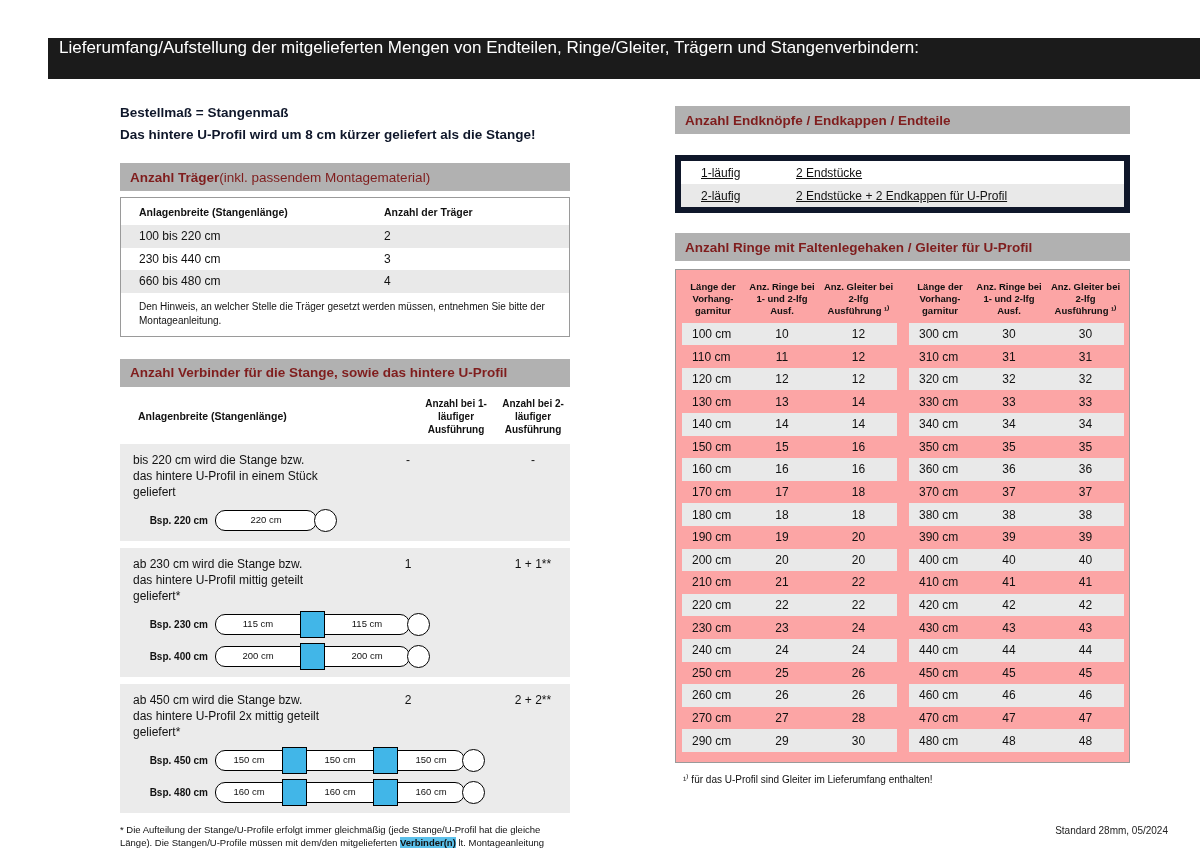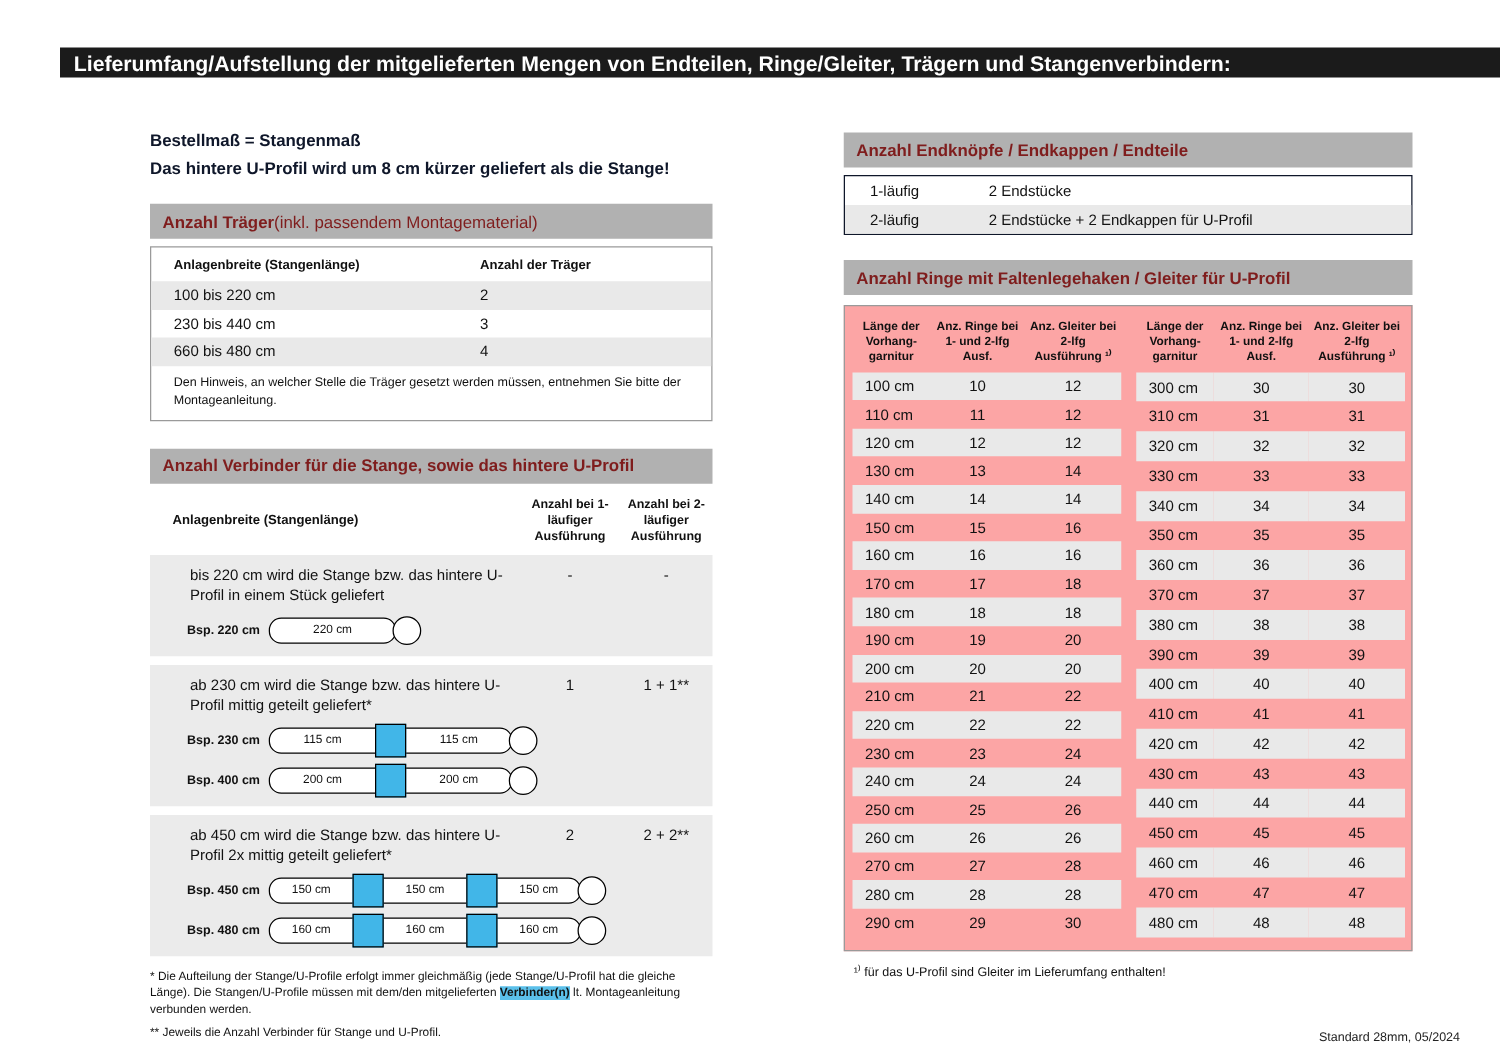--- a/index.html
+++ b/index.html
@@ -1,22 +1,22 @@
 <!DOCTYPE html>
 <html lang="de"><head>
 <meta charset="utf-8">
 <style>
   * { margin:0; padding:0; box-sizing:border-box; }
   html,body { background:#fff; }
   body { font-family:"Liberation Sans", sans-serif; color:#111; }
   .page { position:relative; width:1200px; height:849px; background:#fff; overflow:hidden; }
 
-  .titlebar { position:absolute; left:48px; right:0; top:38px; height:24px; background:#1b1b1b;
-              color:#fff; display:flex; align-items:flex-end; padding-left:11px;
-              font-size:17px; font-weight:bold; }
+  .titlebar { position:absolute; left:48px; right:0; top:38px; height:41px; background:#1b1b1b;
+              color:#fff; display:flex; align-items:flex-start; padding-left:11px;
+              font-size:17px; font-weight:normal; }
 
   .col-left  { position:absolute; left:120px; top:102px; width:450px; }
   .col-right { position:absolute; left:675px; top:106px; width:455px; }
 
   .notice { color:#0f172a; font-weight:bold; font-size:13.5px; line-height:22px; margin-bottom:17px; }
 
   .bar { background:#b1b1b1; height:28px; display:flex; align-items:center; padding-left:10px;
          font-size:13.5px; color:#7f1d1d; white-space:nowrap; }
   .bar .bold { font-weight:bold; }
 
@@ -28,39 +28,39 @@
   .t-rows .t-row:nth-child(odd) { background:#e9e9e9; }
   .note { font-size:10px; line-height:1.4; padding:7px 18px 2px 18px; }
 
   
   .v-gap { margin-top:22px; }
   .v-head { display:grid; grid-template-columns:1fr 80px 74px; align-items:center;
             padding:10px 0 8px 18px; }
   .v-head .v-left { font-size:10.5px; font-weight:bold; }
   .v-c { font-size:10px; font-weight:bold; text-align:center; line-height:1.3; }
   .v-section { background:#ebebeb; padding:8px 0 9px 0; margin-bottom:7px; }
-  .v-row { display:grid; grid-template-columns:1fr 80px 74px; padding-left:32px; }
+  .v-row { display:grid; grid-template-columns:1fr 80px 74px; padding-left:13px;gap:48px; }
   .v-desc { font-size:12px; line-height:16px; max-width:288px; }
   .v-val { font-size:12px; text-align:center; padding-top:1px; }
   .example { display:flex; align-items:center; margin-top:9px; padding-left:0; }
   .ex-label { width:88px; text-align:right; font-size:10px; font-weight:bold; margin-right:7px; flex-shrink:0; }
   .rod { display:flex; align-items:center; }
   .rod-body { display:flex; align-items:center; height:21px; border:1.5px solid #000;
               border-radius:10px; background:#fff; }
   .seg { font-size:9.5px; text-align:center; line-height:1; }
   .seg.w1 { width:100px; } .seg.w2 { width:84px; } .seg.w3 { width:66px; }
   .connector { width:25px; height:27px; background:#41b6e8; border:1.5px solid #000; flex-shrink:0; z-index:1; }
   .knob { width:23px; height:23px; border:1.5px solid #000; border-radius:50%; background:#fff; margin-left:-3px; }
 
   .fn { font-size:9.5px; line-height:1.4; margin-top:6px; }
   .fn1 { margin-top:10px; }
   .hl { background:#5bc0ea;font-weight:bold; }
 
   
-  .end-table { border:1px solid #0f172a; margin-top:6px; }
+  .end-table { border:6px solid #0f172a; margin-top:21px;text-decoration:underline; }
   .e-row { display:grid; grid-template-columns:95px 1fr; align-items:center; height:23px;
            padding-left:20px; font-size:12px; }
   .end-table .e-row:nth-child(even) { background:#e9e9e9; }
 
   
   .ring-gap { margin-top:20px; }
   .ring-box { border:1px solid #9a9a9a; margin-top:8px; padding:8px 6px 10px 6px;
               display:flex; gap:12px; background:#fca5a5; }
   table.ring-t { border-collapse:collapse; width:215px; table-layout:fixed; }
   table.ring-t th { font-size:9.5px; font-weight:bold; text-align:center; line-height:1.25;
@@ -333,25 +333,20 @@
             <td>26</td>
           </tr>
             <tr>
             <td>260 cm</td>
             <td>26</td>
             <td>26</td>
           </tr>
             <tr>
             <td>270 cm</td>
             <td>27</td>
-            <td>28</td>
-          </tr>
-            <tr>
-            <td>280 cm</td>
-            <td>28</td>
             <td>28</td>
           </tr>
             <tr>
             <td>290 cm</td>
             <td>29</td>
             <td>30</td>
           </tr>
           </tbody>
       </table>
       <table class="ring-t">

